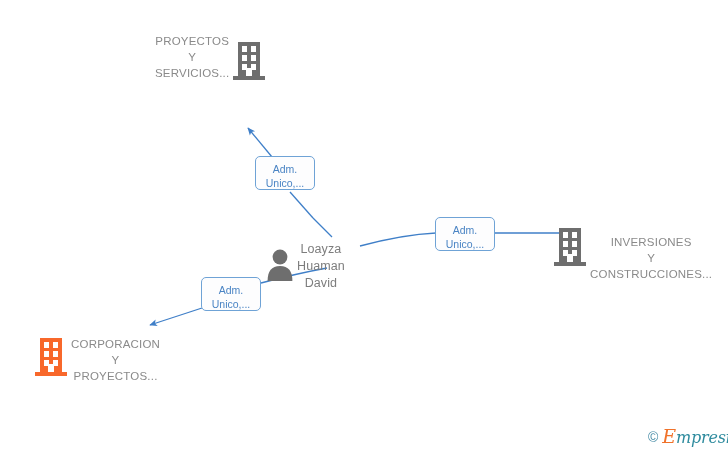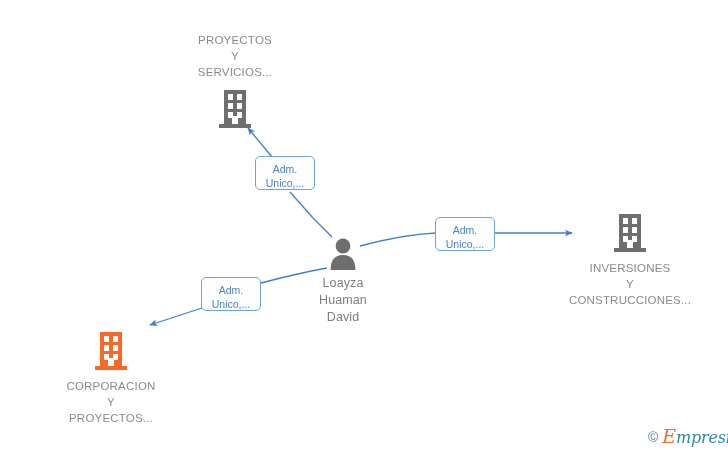--- a/index.html
+++ b/index.html
@@ -23,21 +23,20 @@
     left: 0;
     top: 0;
     width: 728px;
     height: 450px;
   }
 
   
   .node {
     position: absolute;
     display: flex;
-    flex-direction: column;
     align-items: center;
     width: 160px;
     text-align: center;
   }
   .node-label {
     color: #8a8a8a;
     font-size: 11.5px;
     line-height: 16px;
     letter-spacing: 0.2px;
     white-space: pre-line;
@@ -163,21 +162,21 @@
         <rect x="4" y="36" width="32" height="4" fill="#6e6e6e"></rect>
         <rect x="13" y="6" width="5" height="6" fill="#ffffff"></rect>
         <rect x="22" y="6" width="5" height="6" fill="#ffffff"></rect>
         <rect x="13" y="15" width="5" height="6" fill="#ffffff"></rect>
         <rect x="22" y="15" width="5" height="6" fill="#ffffff"></rect>
         <rect x="13" y="24" width="5" height="6" fill="#ffffff"></rect>
         <rect x="22" y="24" width="5" height="6" fill="#ffffff"></rect>
         <rect x="17" y="28" width="6" height="8" fill="#ffffff"></rect>
       </svg>
     </span>
-    <div class="node-label" style="margin-top:6px;">INVERSIONES
+    <div class="node-label" style="margin-top:22px;">INVERSIONES
 Y
 CONSTRUCCIONES...</div>
   </div>
 
   <div class="node" style="left:31px; top:330px;">
     <span class="icon-wrap">
       <svg viewBox="0 0 40 42" width="40" height="42" xmlns="http://www.w3.org/2000/svg">
         <rect x="9" y="2" width="22" height="34" fill="#f8682b"></rect>
         <rect x="4" y="36" width="32" height="4" fill="#f8682b"></rect>
         <rect x="13" y="6" width="5" height="6" fill="#ffffff"></rect>

